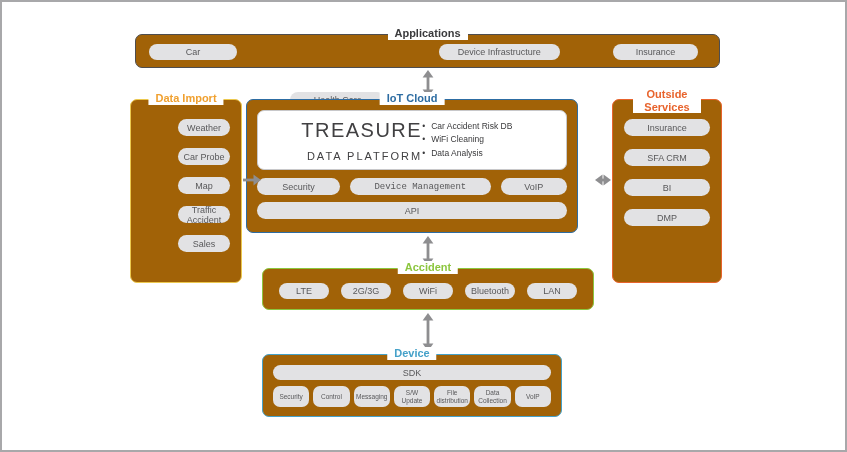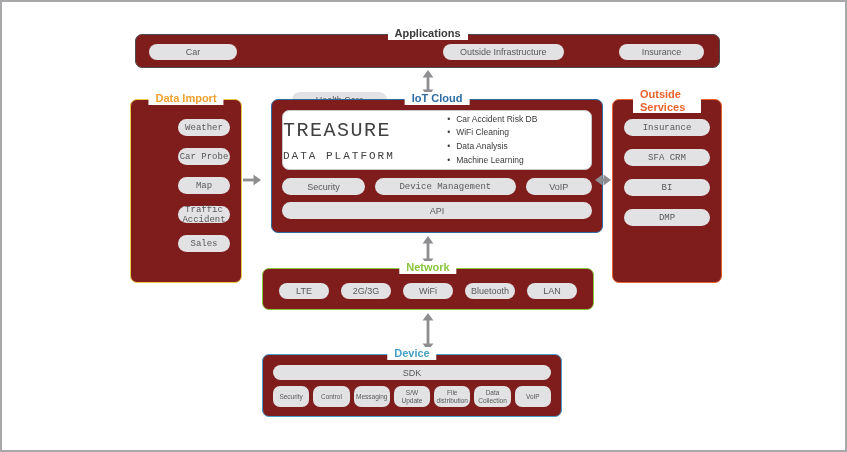--- a/index.html
+++ b/index.html
@@ -9,81 +9,82 @@
     box-sizing:border-box;
     border:2px solid #a8a8aa;
     background:#ffffff;
     font-family:"Liberation Sans", sans-serif;
     overflow:hidden;
   }
   .section {
     position:absolute;
     border:1px solid #888;
     border-radius:7px;
-    background:#7f1d1d;
+    background:#a16207;
     box-sizing:border-box;
   }
   .section-title {
     position:absolute;
     top:-8px; left:50%;
     transform:translateX(-50%);
     background:#fff;
     padding:0 7px;
     font-size:11px;
     font-weight:bold;
     white-space:nowrap;
     z-index:2;
     line-height:1.15;
   }
   .section-title.two-line {
     white-space:normal;
     width:54px;
+    text-align:center;
     top:-12px;
   }
   .pill {
     background:var(--pill-bg);
     border-radius:9px;
     display:flex;
     align-items:center;
     justify-content:center;
     text-align:center;
     font-size:9px;
     color:var(--pill-text);
     box-sizing:border-box;
   }
   
   .sec-applications { left:133px; top:32px; width:585px; height:34px; border-color:var(--applications-border); }
   .sec-applications .section-title { color:var(--applications-title); }
-  .app-row { position:absolute; left:13px; right:15px; top:9px; display:flex; justify-content:space-between; }
+  .app-row { position:absolute; left:13px; right:21px; top:9px; display:flex; justify-content:space-between; }
   .app-row .pill { height:16px; }
   .app-row .pill:nth-child(1){ width:88px; }
   .app-row .pill:nth-child(2){ width:95px;margin-top:48px; }
   .app-row .pill:nth-child(3){ width:121px; }
   .app-row .pill:nth-child(4){ width:85px; }
   
   .sec-dataimport { left:128px; top:97px; width:112px; height:184px; border-color:var(--data-import-border);padding-left:36px; }
   .sec-dataimport .section-title { color:var(--data-import-title); }
   .sec-outside { left:610px; top:97px; width:110px; height:184px; border-color:var(--outside-services); }
   .sec-outside .section-title { color:var(--outside-services); }
-  .v-stack { display:flex; flex-direction:column; gap:12px; margin:19px 11px 0;font-family:Liberation Mono, monospace; }
+  .v-stack { display:flex; flex-direction:column; gap:12px; margin:19px 11px 0; }
   .v-stack .pill { height:17px; }
   
-  .sec-iotcloud { left:269px; top:97px; width:332px; height:134px; border-color:var(--iot-cloud); }
+  .sec-iotcloud { left:244px; top:97px; width:332px; height:134px; border-color:var(--iot-cloud); }
   .sec-iotcloud .section-title { color:var(--iot-cloud); }
   .platform-box {
     margin:10px 10px 0;
     height:60px;
     display:flex;
     align-items:center;
     border:1px solid var(--platform-border);
     border-radius:7px;
     background:#fff;
     box-sizing:border-box;
   }
-  .logo { width:54%; text-align:left; color:#414042;font-family:Liberation Mono, monospace; }
+  .logo { width:54%; text-align:right; color:#414042; }
   .logo-line1 { font-size:20px; letter-spacing:1.5px; }
   .logo-line2 { font-size:11px; letter-spacing:2px; margin-top:8px; }
   .features { width:46%; font-size:8.5px; color:#3a3a3c; line-height:1.6; padding-right:4px; }
   .feature { position:relative; padding-left:9px; }
   .feature::before { content:"\2022"; position:absolute; left:0; }
   .services-row { display:flex; gap:10px; margin:8px 10px 0; }
   .services-row .pill { height:17px; }
   .services-row .pill:nth-child(1){ flex:1; }
   .services-row .pill:nth-child(2){ flex:1.7;font-family:Liberation Mono, monospace; }
   .services-row .pill:nth-child(3){ flex:0.8; }
@@ -113,21 +114,21 @@
 </head>
 <body>
 
 <div class="canvas">
 
   <div class="section sec-applications">
     <div class="section-title">Applications</div>
     <div class="app-row">
       <div class="pill">Car</div>
       <div class="pill">Health Care</div>
-      <div class="pill">Outside Infrastructure</div>
+      <div class="pill">Device Infrastructure</div>
       <div class="pill">Insurance</div>
     </div>
   </div>
 
   <div class="section sec-dataimport">
     <div class="section-title">Data Import</div>
     <div class="v-stack">
       <div class="pill">Weather</div>
       <div class="pill">Car Probe</div>
       <div class="pill">Map</div>
@@ -140,21 +141,20 @@
     <div class="section-title">IoT Cloud</div>
     <div class="platform-box">
       <div class="logo">
         <div class="logo-line1">TREASURE</div>
         <div class="logo-line2">DATA PLATFORM</div>
       </div>
       <div class="features">
         <div class="feature">Car Accident Risk DB</div>
         <div class="feature">WiFi Cleaning</div>
         <div class="feature">Data Analysis</div>
-        <div class="feature">Machine Learning</div>
       </div>
     </div>
     <div class="services-row">
       <div class="pill">Security</div>
       <div class="pill">Device Management</div>
       <div class="pill">VoIP</div>
     </div>
     <div class="pill api-pill">API</div>
   </div>
 
@@ -162,21 +162,21 @@
     <div class="section-title two-line">Outside Services</div>
     <div class="v-stack" style="gap:13px;">
       <div class="pill">Insurance</div>
       <div class="pill">SFA CRM</div>
       <div class="pill">BI</div>
       <div class="pill">DMP</div>
     </div>
   </div>
 
   <div class="section sec-network">
-    <div class="section-title">Network</div>
+    <div class="section-title">Accident</div>
     <div class="net-row">
       <div class="pill">LTE</div>
       <div class="pill">2G/3G</div>
       <div class="pill">WiFi</div>
       <div class="pill">Bluetooth</div>
       <div class="pill">LAN</div>
     </div>
   </div>
 
   <div class="section sec-device">

